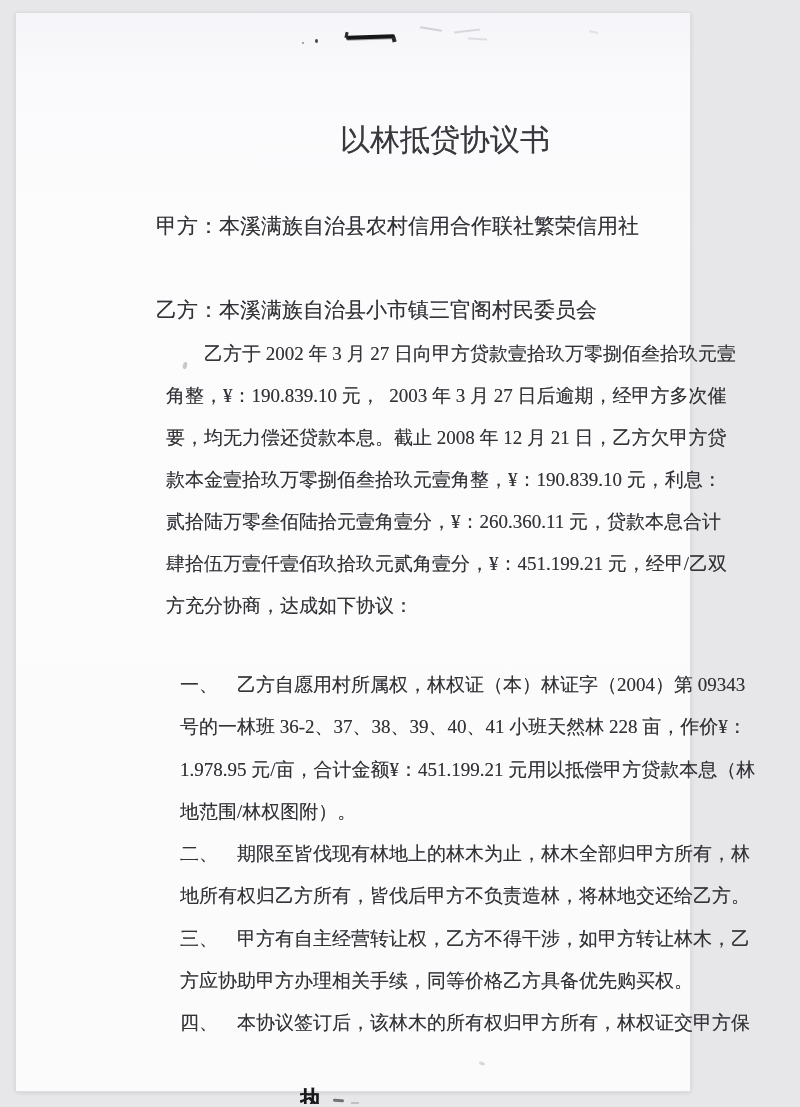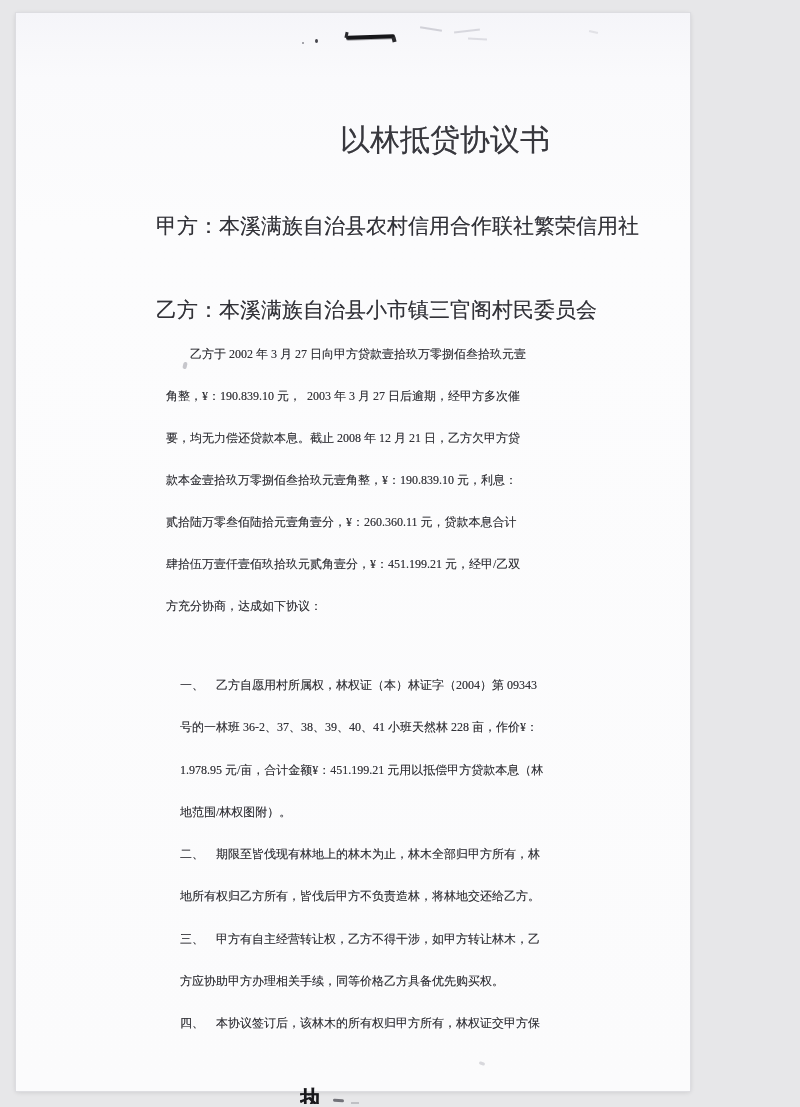--- a/index.html
+++ b/index.html
@@ -23,21 +23,21 @@
   }
   .party{
     position:absolute;left:140px;
     font-size:21px;line-height:24px;color:#323238;
     text-shadow:0 0 .5px rgba(45,45,52,.5);
     white-space:pre;
   }
   .party-a{top:201px;}
   .party-b{top:249px;margin-top:36px;}
   .bodyblock{
-    position:absolute;color:#323237;font-size:12px;
+    position:absolute;color:#323237;font-size:19px;
     text-shadow:0 0 .5px rgba(48,48,55,.5);
     white-space:pre;
   }
   .intro{left:150px;top:320px;line-height:42px;}
   .clauses{left:164px;top:651px;line-height:42.3px;}
   .cutoff{
     position:absolute;left:284px;top:1074px;height:17px;overflow:hidden;
     font-size:23px;font-weight:bold;color:#18181c;line-height:26px;
     text-shadow:0 0 .6px rgba(0,0,0,.6);
   }

